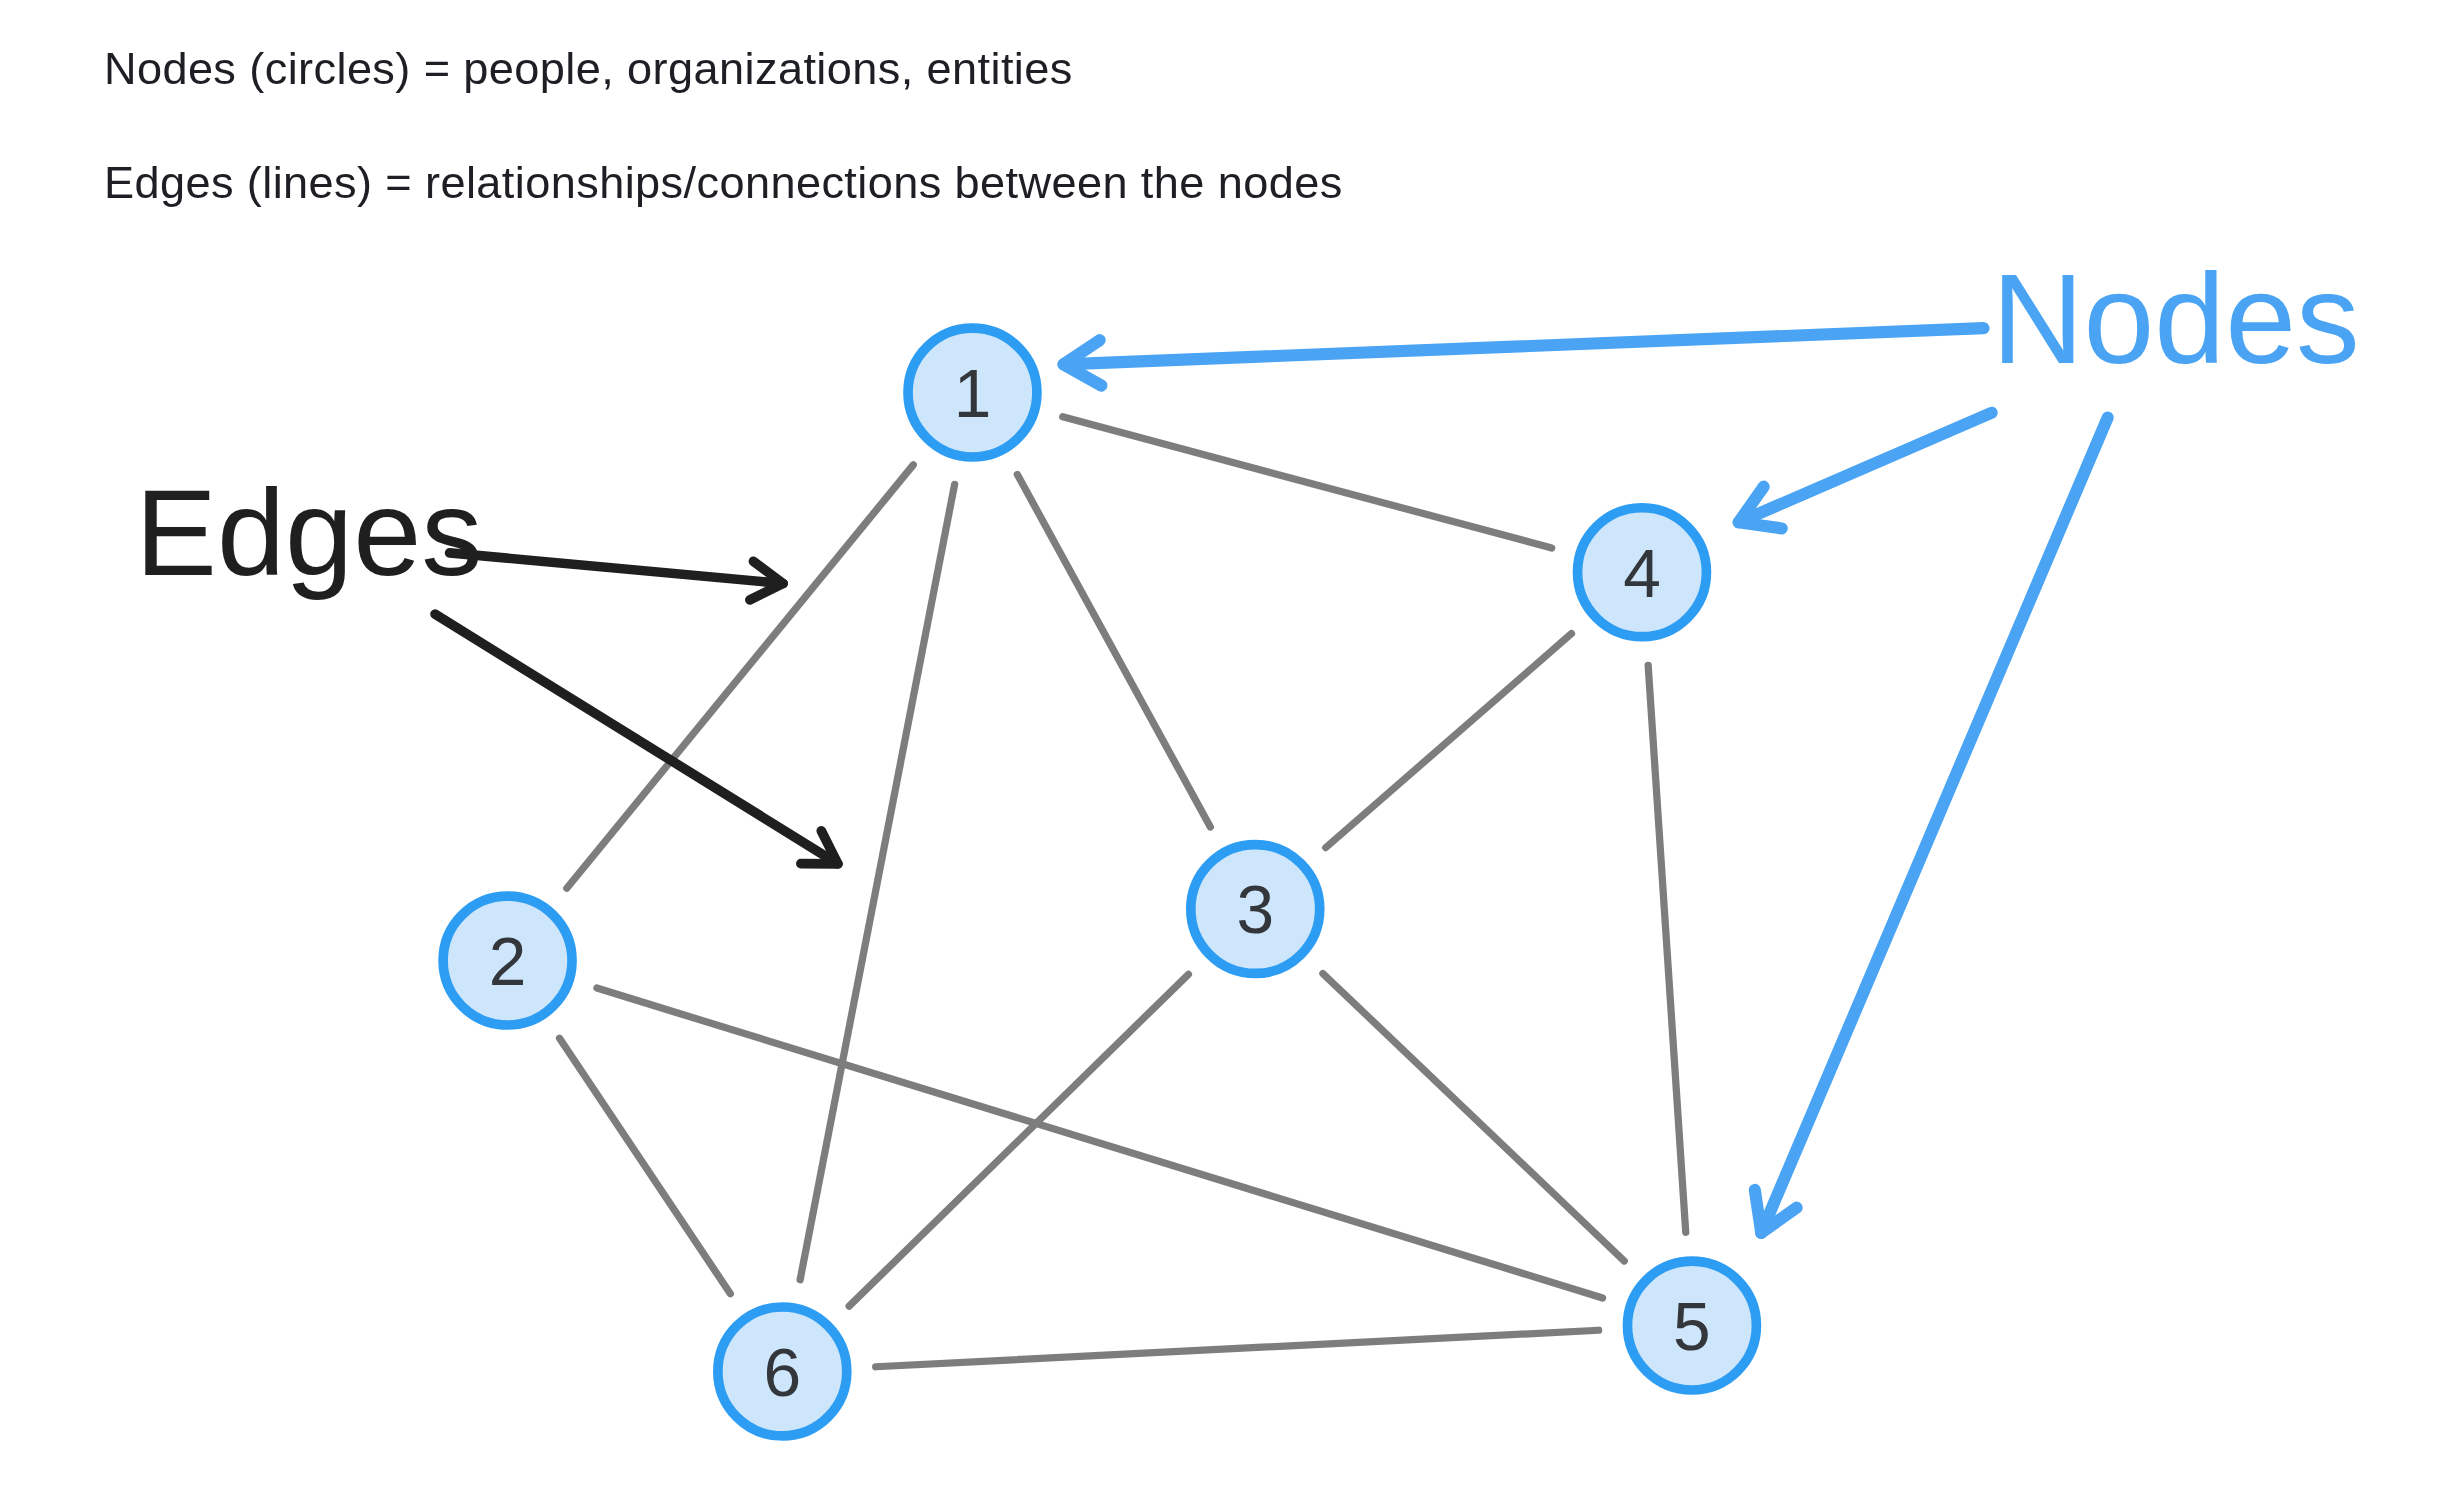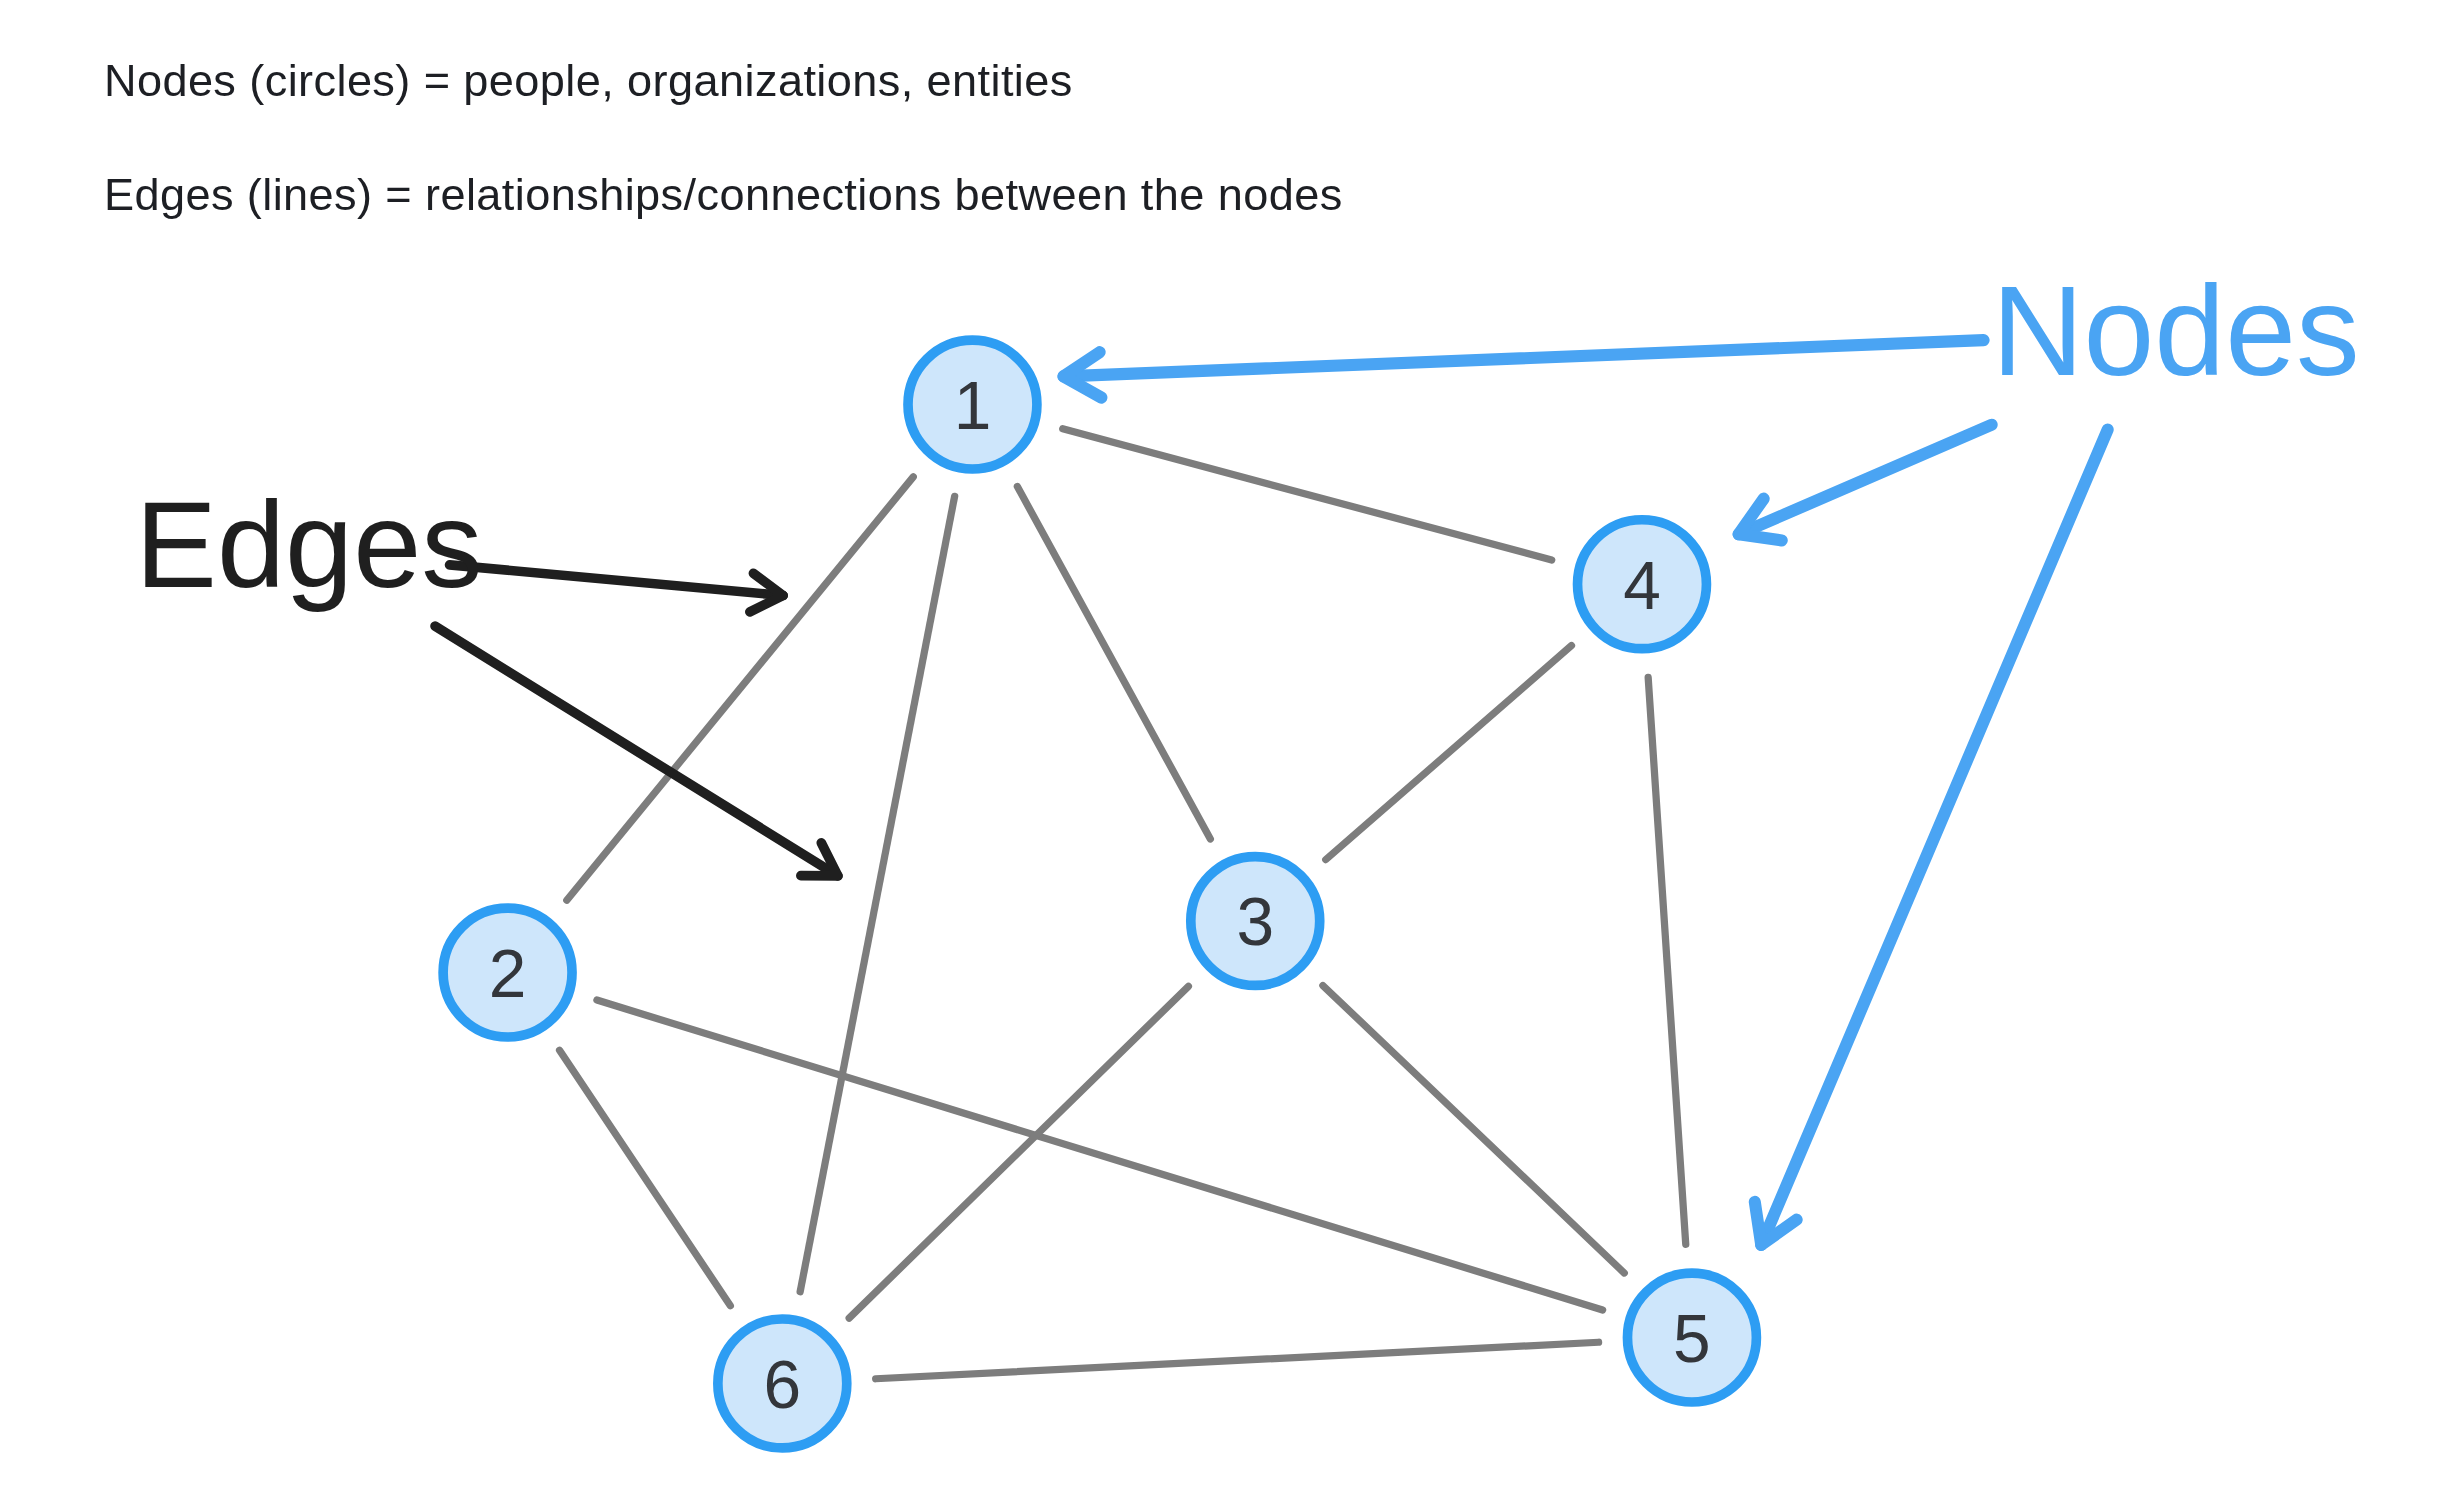--- a/index.html
+++ b/index.html
@@ -7,21 +7,20 @@
     padding: 0;
     background: #ffffff;
   }
   .page {
     position: relative;
     width: 2438px;
     height: 1466px;
     background: #ffffff;
     overflow: hidden;
     font-family: "Liberation Sans", sans-serif;
-    margin-top: 12px;
   }
   svg { display: block; }
   .legend-text {
     font-family: "Liberation Sans", sans-serif;
     font-size: 56px;
     font-weight: 500;
     letter-spacing: 0.5px;
   }
   .big-label {
     font-family: "Liberation Sans", sans-serif;

